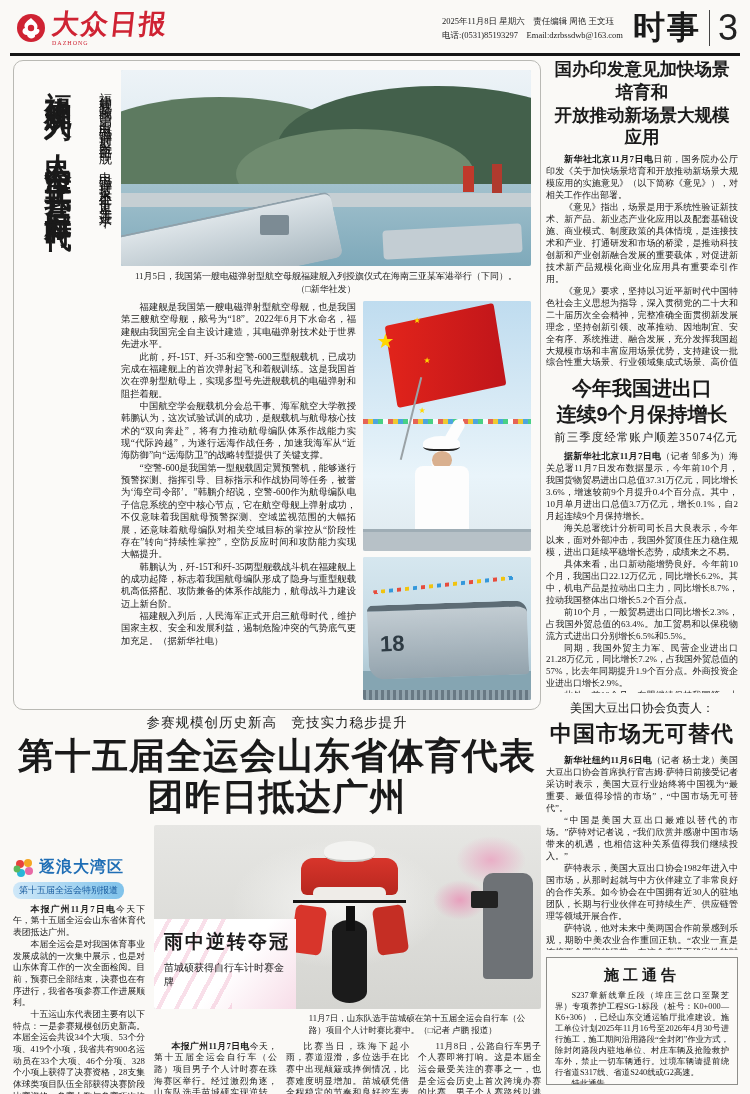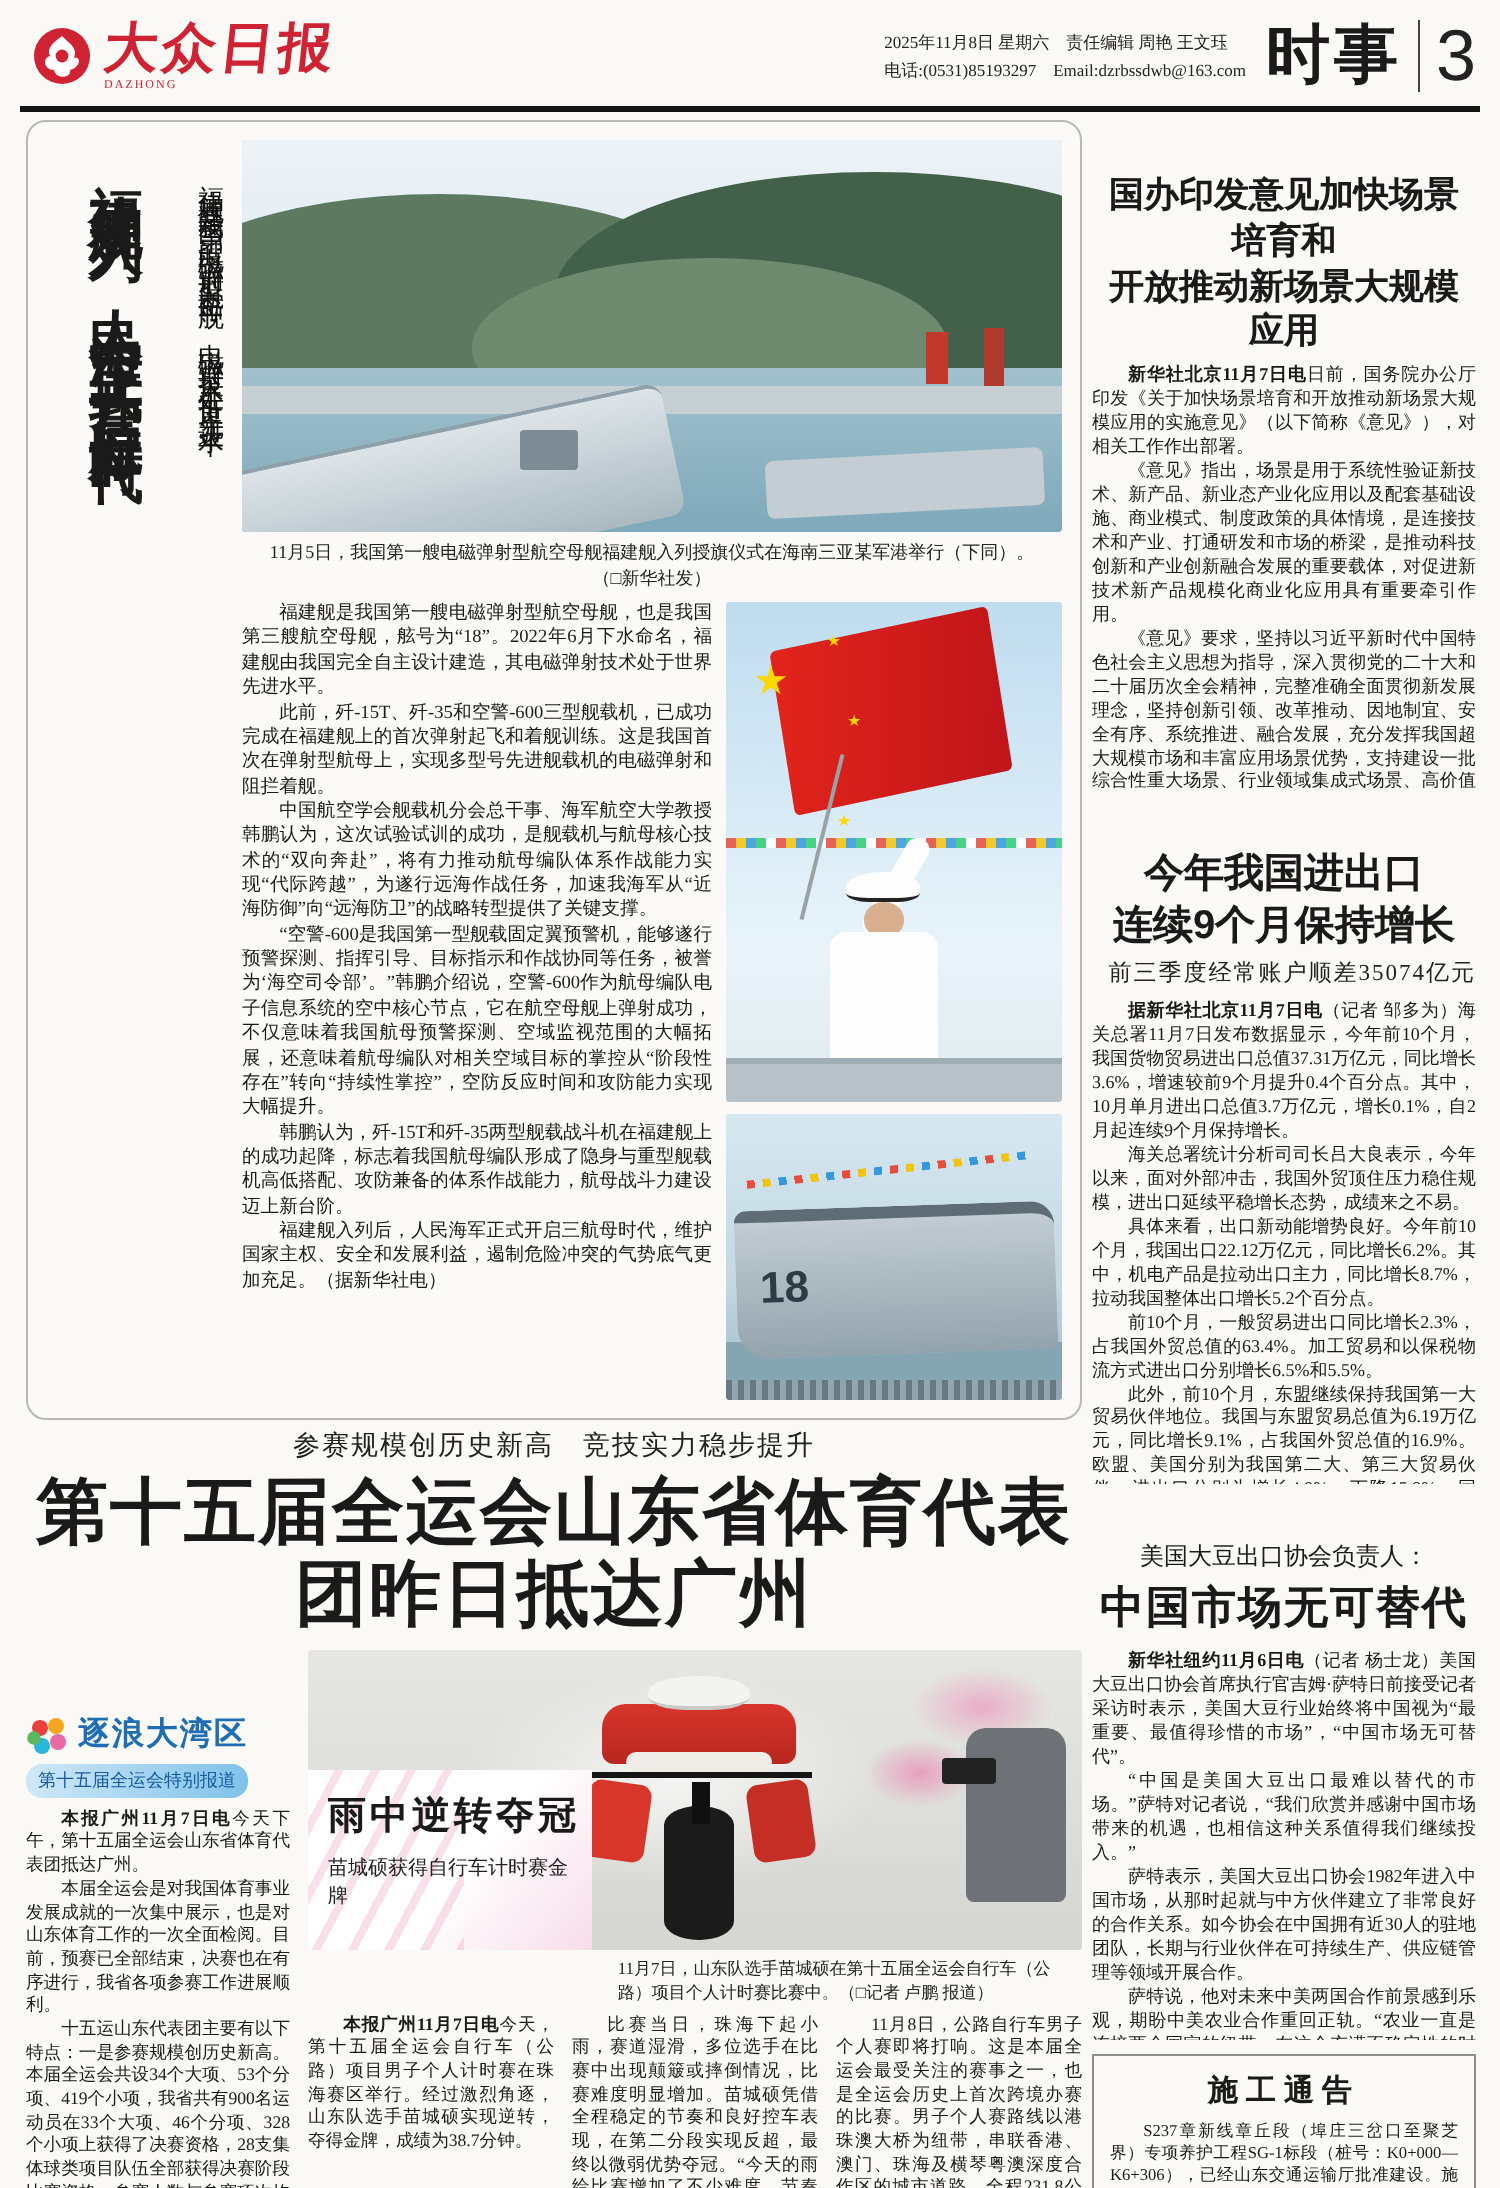--- a/index.html
+++ b/index.html
@@ -79,21 +79,21 @@
   .p3-hull{left:3%;right:2%;bottom:16%;height:52%;background:linear-gradient(#c2ccd2,#93a3ad);
            border-radius:6px 12px 4px 16px;transform:rotate(-2deg);border-top:6px solid #5d6c75;}
   .p3-num{left:10%;bottom:30%;font-size:22px;font-weight:900;color:#2e3b44;
           font-family:"Liberation Sans",sans-serif;transform:rotate(-2deg);}
   .p3-flags{left:6%;right:10%;top:18%;height:4px;transform:rotate(-6deg);
      background:repeating-linear-gradient(90deg,#e74c3c 0 4px,transparent 4px 8px,#f1c40f 8px 12px,transparent 12px 16px,#3498db 16px 20px,transparent 20px 24px);}
   .p3-crowd{left:0;right:0;bottom:0;height:7%;background:repeating-linear-gradient(90deg,#5c6670 0 3px,#98a4ac 3px 6px);opacity:.7;}
 
   
   .sidebar{position:absolute;top:58px;left:546px;width:192px;}
-  .sb-art{overflow:hidden;margin-bottom:7px;margin-top:28px;}
+  .sb-art{overflow:hidden;margin-bottom:7px;}
   .sb-art .btxt{font-size:9px;}
   .h-scene{font-family:"Liberation Sans",sans-serif;font-weight:900;font-size:17.5px;
            line-height:1.3;text-align:center;margin:0 0 5px;}
   .art-scene{height:308px;}
   .art-trade{height:320px;}
   .h-trade{font-family:"Liberation Sans",sans-serif;font-weight:900;font-size:20px;
            line-height:1.3;text-align:center;margin:2px 0 3px;}
   .h-trade-sub{font-size:11.5px;text-align:right;margin:0 0 6px;color:#222;letter-spacing:1px;}
   .art-soy{height:250px;}
   .h-soy-kicker{font-size:12px;text-align:center;margin:0 0 2px;}
@@ -111,21 +111,21 @@
           margin:3px 0 7px;letter-spacing:1px;line-height:1.15;}
   .s-row{display:flex;gap:9px;height:322px;}
   .s-left{width:132px;overflow:hidden;font-size:8.8px;}
   .logo-box{margin-bottom:5px;}
   .logo-line{display:flex;align-items:center;gap:4px;margin-top:32px;}
   .logo-title{font-family:"Liberation Sans",sans-serif;font-weight:900;font-size:16px;color:#1f6eb5;letter-spacing:1px;}
   .logo-ribbon{margin-top:3px;background:linear-gradient(90deg,#cfe8f8,#7fc2ea);color:#16599d;
                font-size:9px;padding:2px 6px;border-radius:8px;display:inline-block;
                font-family:"Liberation Sans",sans-serif;}
   .s-main{flex:1;display:flex;flex-direction:column;min-width:0;}
-  .p4{height:150px;background:linear-gradient(#e6e6e3,#d5d5d1);}
+  .p4{height:184px;background:linear-gradient(#e6e6e3,#d5d5d1);}
   .p4-glow{left:20%;top:8%;width:55%;height:70%;background:radial-gradient(closest-side,#f4f4f2,transparent);}
   .p4-pink1{right:4%;top:6%;width:18%;height:26%;background:radial-gradient(closest-side,#e9aec6,transparent);}
   .p4-pink2{right:14%;top:30%;width:14%;height:22%;background:radial-gradient(closest-side,#e7a0bd,transparent);}
   .p4-photog{right:2%;top:26%;width:13%;height:58%;background:#6e7276;border-radius:10px 10px 4px 4px;}
   .p4-camera{right:11%;top:36%;width:7%;height:9%;background:#222;border-radius:2px;}
   .p4-helmet{left:44%;top:9%;width:13%;height:11%;background:#f3f3f1;border-radius:50% 50% 40% 40%;border-bottom:2px solid #c9c9c5;}
   .p4-torso{left:38%;top:18%;width:25%;height:20%;background:linear-gradient(#d8352b,#b7271f);border-radius:12px 12px 6px 6px;}
   .p4-arms{left:41%;top:34%;width:19%;height:7%;background:#efece8;border-radius:6px;}
   .p4-bars{left:36%;top:41%;width:29%;height:3px;background:#151515;}
   .p4-leg1{left:36%;top:44%;width:8%;height:26%;background:#d8352b;border-radius:6px;transform:rotate(8deg);}
@@ -245,20 +245,21 @@
     </div>
 
     <div class="sb-art art-trade" data-interactable="false">
       <h2 class="h-trade" data-interactable="false"><span data-interactable="false">今年我国进出口</span><br><span data-interactable="false">连续9个月保持增长</span></h2>
       <p class="h-trade-sub" data-interactable="false">前三季度经常账户顺差35074亿元</p>
       <div class="btxt" data-interactable="false">
         <p data-interactable="false"><b class="lead" data-interactable="false">据新华社北京11月7日电</b><span data-interactable="false">（记者 邹多为）海关总署11月7日发布数据显示，今年前10个月，我国货物贸易进出口总值37.31万亿元，同比增长3.6%，增速较前9个月提升0.4个百分点。其中，10月单月进出口总值3.7万亿元，增长0.1%，自2月起连续9个月保持增长。</span></p>
         <p data-interactable="false">海关总署统计分析司司长吕大良表示，今年以来，面对外部冲击，我国外贸顶住压力稳住规模，进出口延续平稳增长态势，成绩来之不易。</p>
         <p data-interactable="false">具体来看，出口新动能增势良好。今年前10个月，我国出口22.12万亿元，同比增长6.2%。其中，机电产品是拉动出口主力，同比增长8.7%，拉动我国整体出口增长5.2个百分点。</p>
         <p data-interactable="false">前10个月，一般贸易进出口同比增长2.3%，占我国外贸总值的63.4%。加工贸易和以保税物流方式进出口分别增长6.5%和5.5%。</p>
+        <p data-interactable="false">同期，我国外贸主力军、民营企业进出口21.28万亿元，同比增长7.2%，占我国外贸总值的57%，比去年同期提升1.9个百分点。外商投资企业进出口增长2.9%。</p>
         <p data-interactable="false">此外，前10个月，东盟继续保持我国第一大贸易伙伴地位。我国与东盟贸易总值为6.19万亿元，同比增长9.1%，占我国外贸总值的16.9%。欧盟、美国分别为我国第二大、第三大贸易伙伴，进出口分别为增长4.9%、下降15.9%。同期，我国对共建“一带一路”国家合计进出口19.26万亿元，增长3.9%。</p>
 
       </div>
     </div>
 
     <div class="sb-art art-soy" data-interactable="false">
       <p class="h-soy-kicker" data-interactable="false">美国大豆出口协会负责人：</p>
       <h2 class="h-soy" data-interactable="false">中国市场无可替代</h2>
       <div class="btxt" data-interactable="false">
         <p data-interactable="false"><b class="lead" data-interactable="false">新华社纽约11月6日电</b><span data-interactable="false">（记者 杨士龙）美国大豆出口协会首席执行官吉姆·萨特日前接受记者采访时表示，美国大豆行业始终将中国视为“最重要、最值得珍惜的市场”，“中国市场无可替代”。</span></p>

